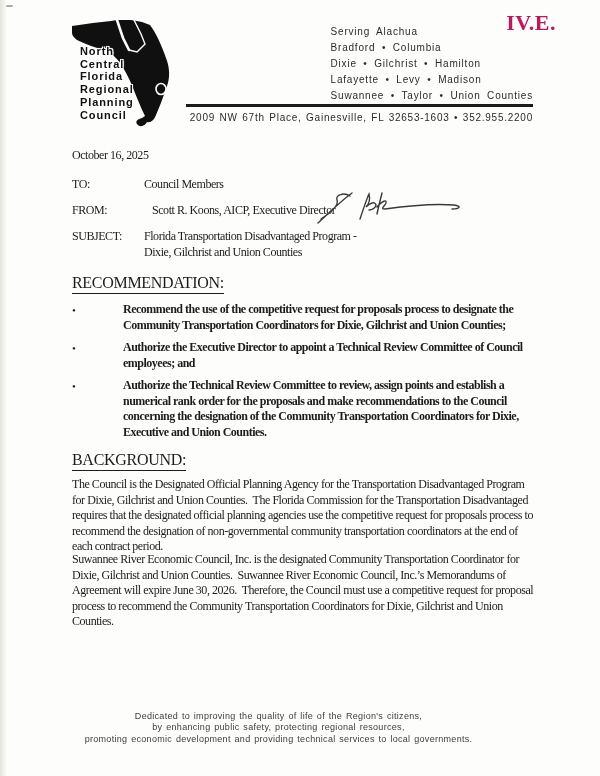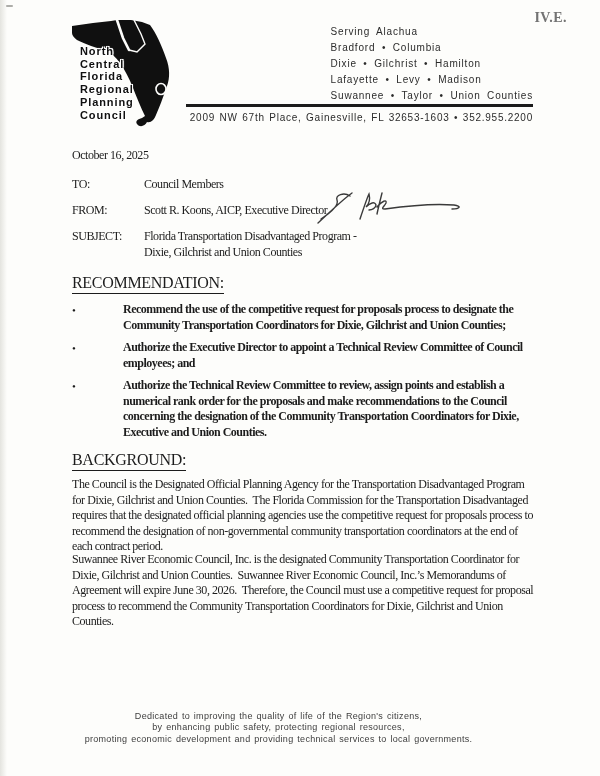--- a/index.html
+++ b/index.html
@@ -11,39 +11,39 @@
   .scan-edge{left:0;top:0;bottom:0;width:7px;
     background:linear-gradient(to right,#e4e4df,rgba(255,255,255,0));}
   .speck{left:6px;top:5px;width:7px;height:2px;background:#8a8a86;opacity:.7;border-radius:1px;}
   .logo-map{left:71px;top:20px;width:104px;height:112px;}
   .logo-words{left:80px;top:45px;}
   .logo-word{
     font-family:"Liberation Sans",sans-serif;font-weight:bold;font-size:11px;
     line-height:12.7px;letter-spacing:0.9px;color:#101010;white-space:pre;
     text-shadow:0 0 2px #fff,0 0 2px #fff,1px 1px 0 #fff,-1px -1px 0 #fff,1px -1px 0 #fff,-1px 1px 0 #fff;
   }
-  .item-no{right:33px;top:10px;font-weight:bold;font-size:14px;letter-spacing:0.5px;color:#737373;}
+  .item-no{right:44px;top:10px;font-weight:bold;font-size:22px;letter-spacing:0.5px;color:#be185d;}
   .serving{right:67px;top:24px;}
   .serving-line{
     font-family:"Liberation Sans",sans-serif;font-size:10px;line-height:16px;
     letter-spacing:0.8px;word-spacing:3px;color:#2b2b2b;white-space:pre;
   }
   .header-rule{left:186px;top:104px;width:347px;height:2.5px;background:#1b1b1b;}
   .address{
     left:186px;top:112px;width:347px;text-align:right;
     font-family:"Liberation Sans",sans-serif;font-size:10px;letter-spacing:0.75px;
     word-spacing:1px;color:#2b2b2b;white-space:pre;
   }
 
   
   .serif-txt{font-size:12px;letter-spacing:-0.45px;color:#1c1c1c;white-space:pre;}
   .line{font-size:12px;letter-spacing:-0.45px;line-height:15.6px;color:#1c1c1c;white-space:pre;}
   .date{left:72px;top:148px;}
   .lbl-to{left:72px;top:177px;}   .val-to{left:144px;top:177px;text-align:center;}
-  .lbl-from{left:72px;top:203px;} .val-from{left:144px;top:203px;}
+  .lbl-from{left:72px;top:203px;} .val-from{left:152px;top:203px;}
   .lbl-subj{left:72px;top:229px;} .subj-lines{left:144px;top:229px;}
   .signature{left:316px;top:186px;width:152px;height:40px;}
 
   .sec-heading{
     font-size:16px;letter-spacing:-0.3px;color:#1c1c1c;white-space:pre;
     border-bottom:1px solid #1c1c1c;padding-bottom:1px;display:inline-block;
   }
   .h-rec{left:72px;top:274px;}
   .h-bg{left:72px;top:451px;}
 

